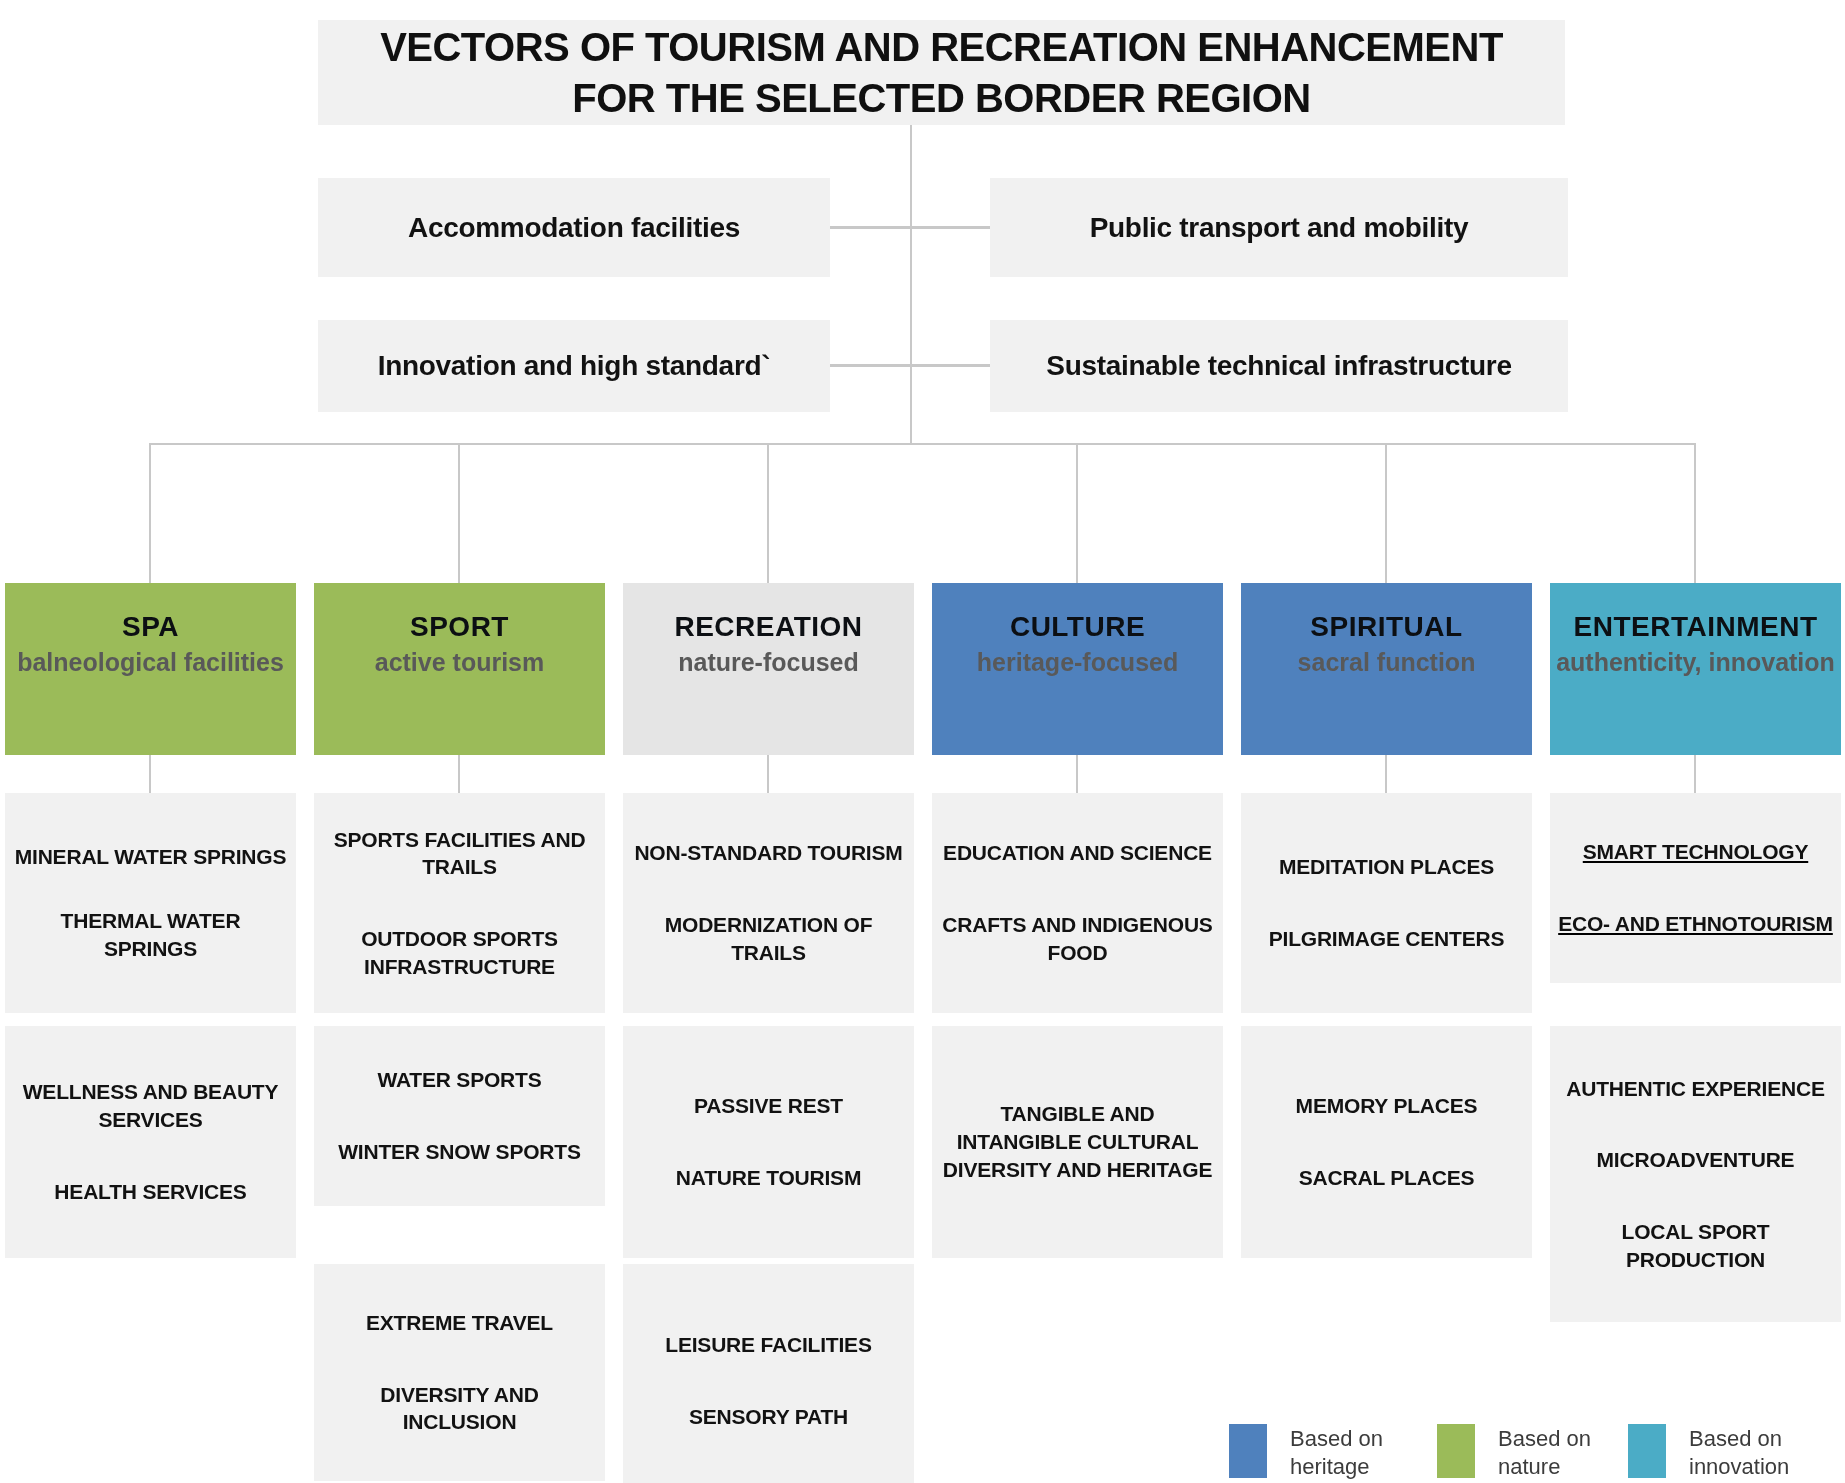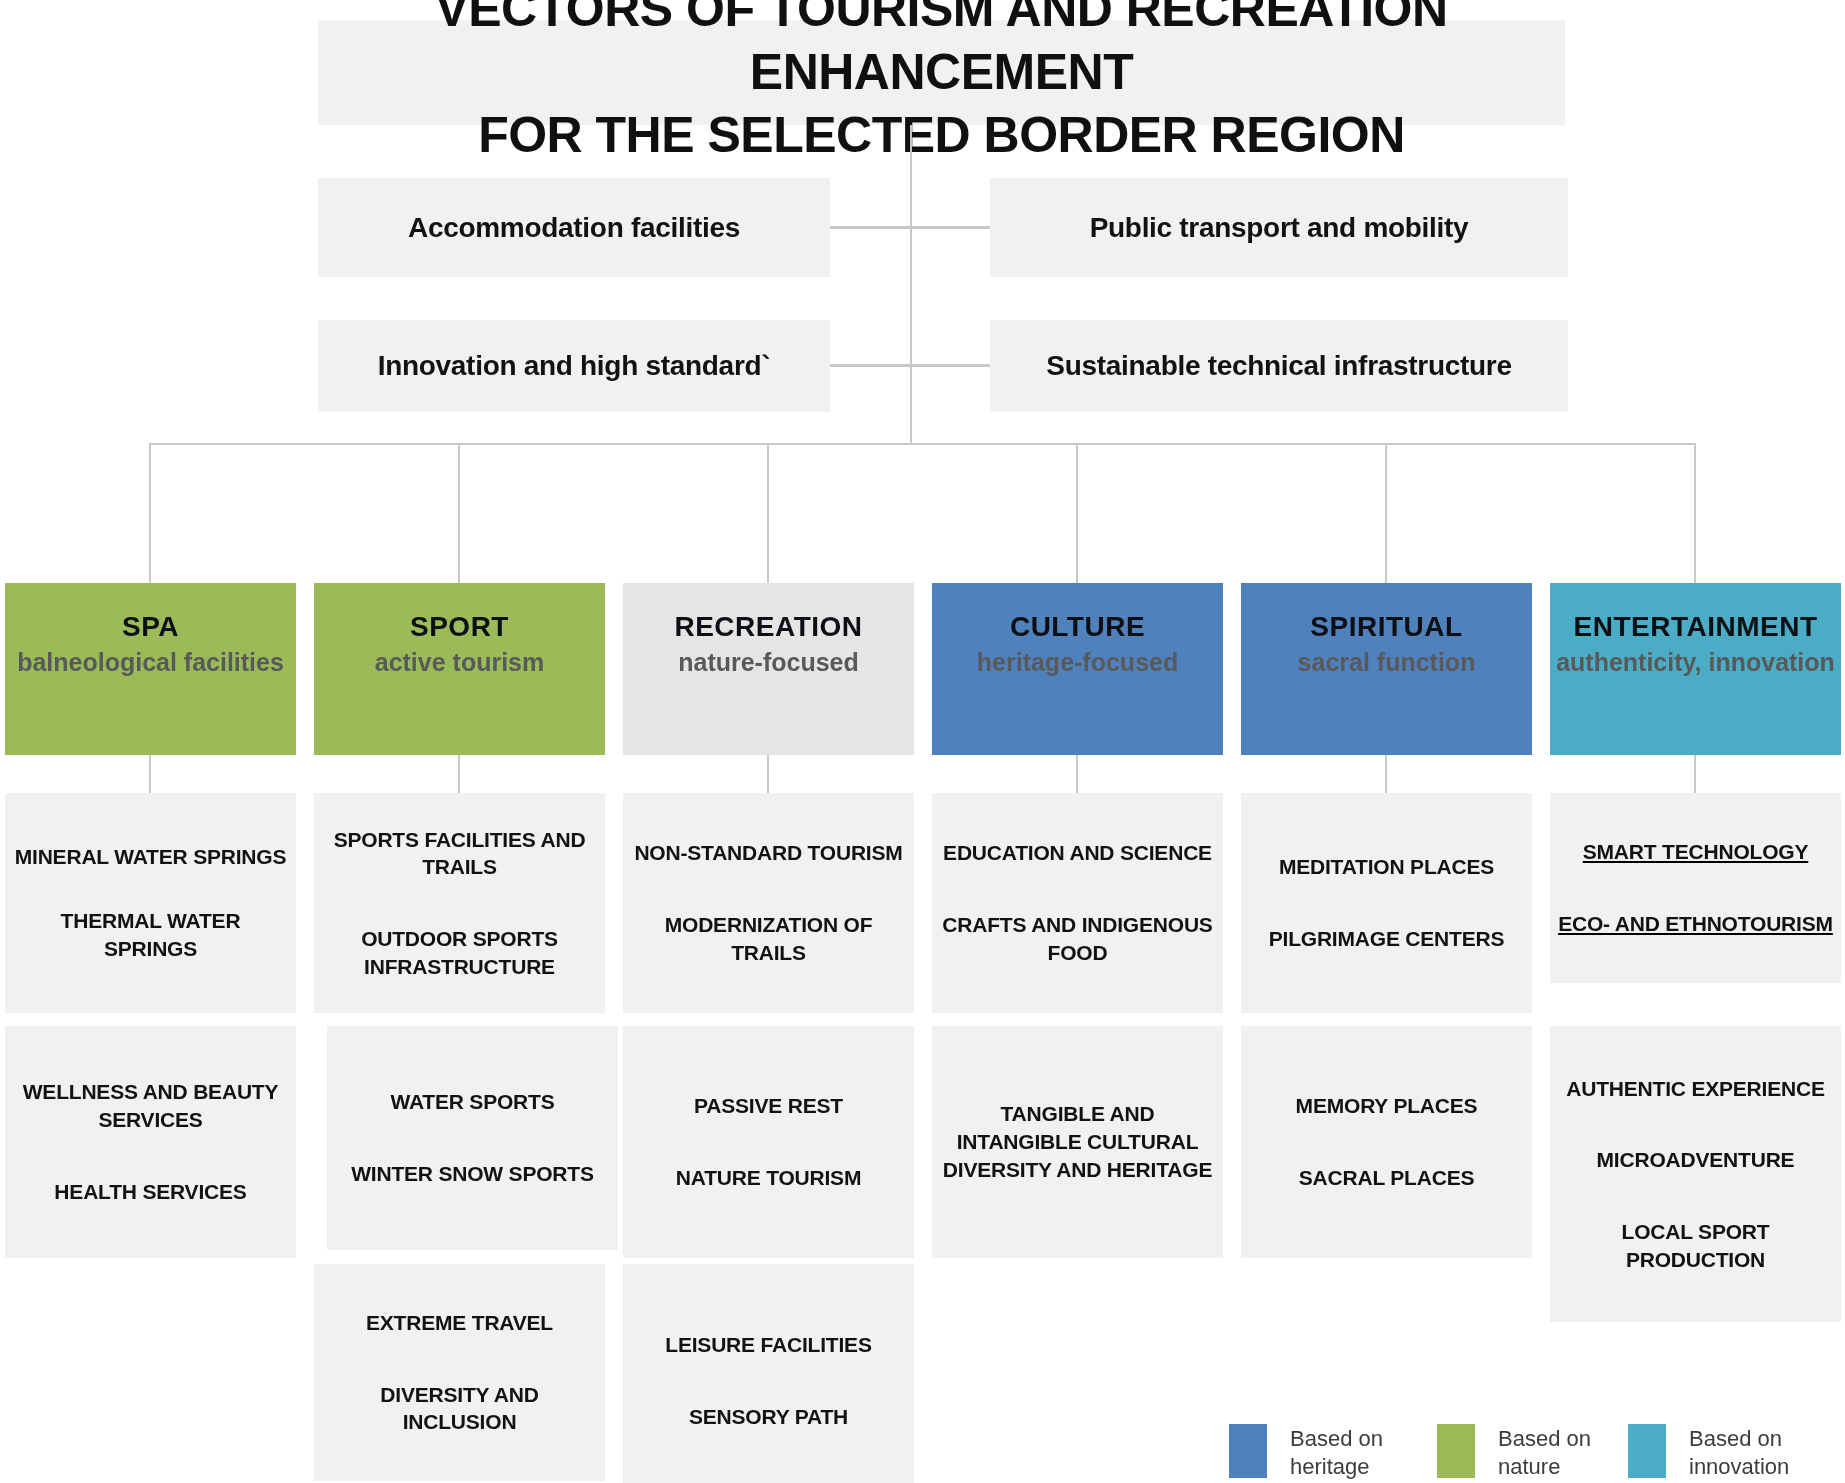--- a/index.html
+++ b/index.html
@@ -5,21 +5,21 @@
   html,body{margin:0;padding:0;background:#ffffff;}
   .canvas{
     position:relative;width:1845px;height:1483px;background:#ffffff;
     font-family:"Liberation Sans",sans-serif;overflow:hidden;
   }
   .abs{position:absolute;box-sizing:border-box;}
   .line{background:#c8c8c8;}
   .graybox{background:#f1f1f1;}
   .title-box{
     display:flex;flex-direction:column;align-items:center;justify-content:center;
-    font-size:50px;font-weight:bold;color:#101010;line-height:1.26;letter-spacing:-0.5px;
+    font-size:40px;font-weight:bold;color:#101010;line-height:1.26;letter-spacing:-0.5px;
     text-align:center;
   }
   .l2box{
     display:flex;align-items:center;justify-content:center;
     font-size:28px;font-weight:bold;color:#121212;text-align:center;letter-spacing:-0.3px;
   }
   .header{
     width:291px;height:172px;text-align:center;padding-top:26px;
   }
   .h-title{font-size:28px;font-weight:bold;color:#0c0f13;letter-spacing:0.5px;line-height:1.25;}
@@ -103,21 +103,21 @@
   </div>
   <div class="abs group" style="left:5px;top:1026px;height:232px;">
     <p class="item">WELLNESS AND BEAUTY SERVICES</p>
     <p class="item">HEALTH SERVICES</p>
   </div>
 
   <div class="abs group" style="left:314px;top:793px;height:220px;">
     <p class="item">SPORTS FACILITIES AND TRAILS</p>
     <p class="item">OUTDOOR SPORTS INFRASTRUCTURE</p>
   </div>
-  <div class="abs group" style="left:327px;top:1026px;height:224px;">
+  <div class="abs group" style="left:314px;top:1026px;height:180px;">
     <p class="item">WATER SPORTS</p>
     <p class="item">WINTER SNOW SPORTS</p>
   </div>
   <div class="abs group" style="left:314px;top:1264px;height:217px;">
     <p class="item">EXTREME TRAVEL</p>
     <p class="item">DIVERSITY AND INCLUSION</p>
   </div>
 
   <div class="abs group" style="left:623px;top:793px;height:220px;">
     <p class="item">NON-STANDARD TOURISM</p>

